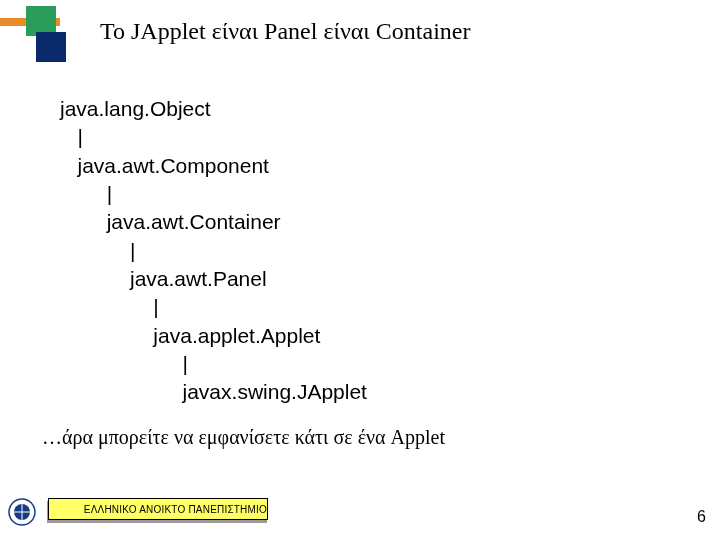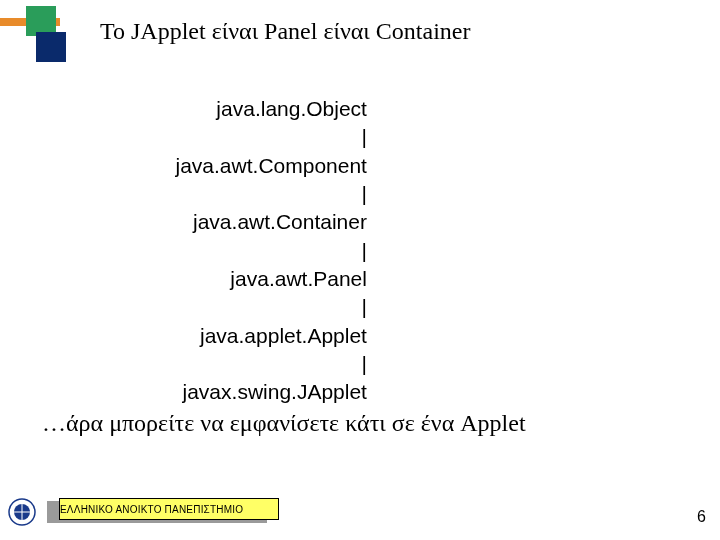--- a/index.html
+++ b/index.html
@@ -51,28 +51,27 @@
   }
   .tree {
     position: absolute;
     top: 95px;
     left: 60px;
     font-family: Verdana, Geneva, sans-serif;
     font-size: 21px;
     color: #000;
     line-height: 1.35;
     white-space: pre;
-    text-align: right;
   }
   .footnote {
     position: absolute;
-    top: 410px;
+    top: 426px;
     left: 42px;
     font-family: "Times New Roman", Times, serif;
-    font-size: 24px;
+    font-size: 20px;
     color: #000;
   }
   .logo {
     position: absolute;
     bottom: 14px;
     left: 8px;
     width: 28px;
     height: 28px;
   }
   .logo svg { width: 28px; height: 28px; }
@@ -87,29 +86,29 @@
     position: absolute;
     top: 3px;
     left: 3px;
     width: 220px;
     height: 22px;
     background: #9a9a9a;
   }
   .badge .face {
     position: absolute;
     top: 0;
-    left: 15px;
+    left: 4px;
     width: 220px;
     height: 22px;
     background: #ffff66;
     border: 1px solid #000;
     box-sizing: border-box;
     display: flex;
     align-items: center;
-    justify-content: flex-start;
+    justify-content: flex-end;
   }
   .badge .label {
     font-family: Arial, Helvetica, sans-serif;
     font-size: 10px;
     letter-spacing: 0.2px;
     color: #000;
     text-align: center;
   }
   .pagenum {
     position: absolute;

